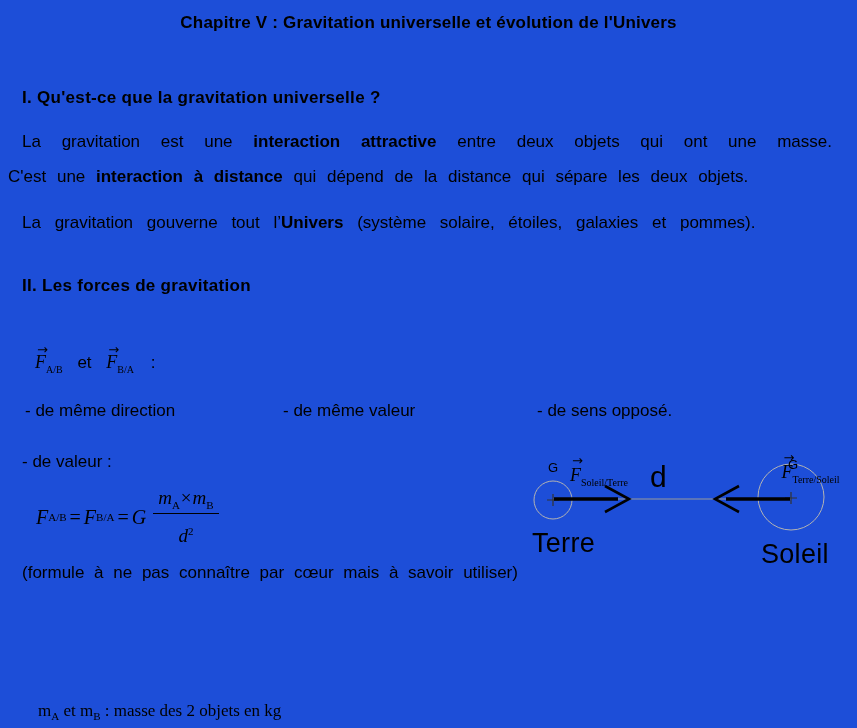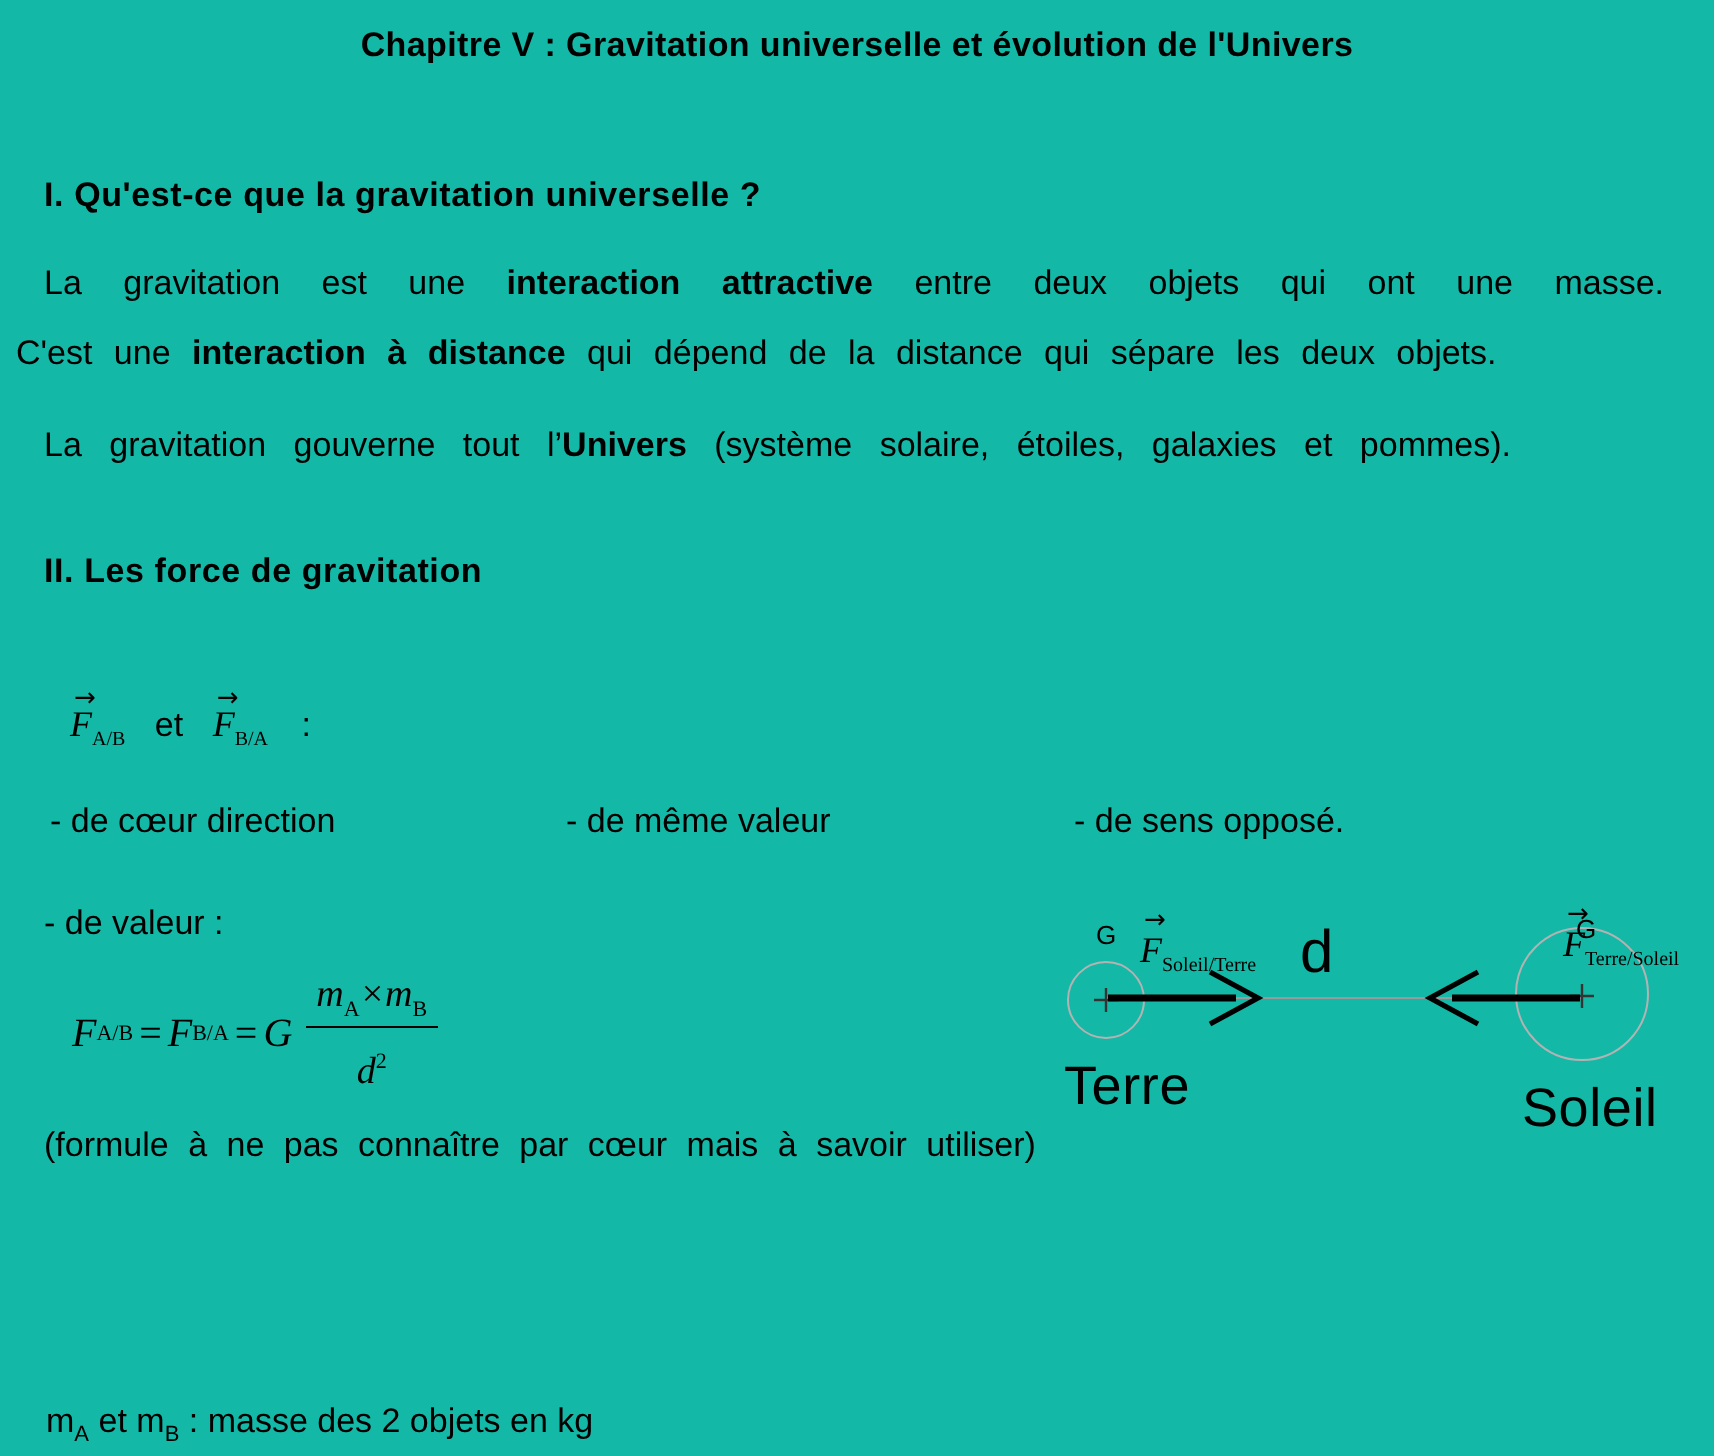--- a/index.html
+++ b/index.html
@@ -1,17 +1,17 @@
 <!DOCTYPE html>
 <html><head>
 <meta charset="utf-8">
 <style>
   html,body { margin:0; padding:0; background:#fff; }
   .page {
-    position:relative; width:857px; height:728px; background:#14b8a6;
+    position:relative; width:857px; height:728px; background:#1d4ed8;
     font-family:"Liberation Sans", sans-serif; color:#000; overflow:hidden;
   }
   .abs { position:absolute; }
   .title { top:13px; left:0; width:100%; text-align:center;
            font-size:17px; font-weight:bold; letter-spacing:0.2px; }
   .heading { font-size:17px; font-weight:bold; letter-spacing:0.3px; }
   .body { font-size:17px; line-height:22px; }
   .just { text-align:justify; text-align-last:justify; }
   b { font-weight:bold; }
 
@@ -57,31 +57,31 @@
   <div class="abs title">Chapitre V : Gravitation universelle et évolution de l'Univers</div>
 
   <div class="abs heading" style="top:88px; left:22px;">I. Qu'est-ce que la gravitation universelle ?</div>
 
   <div class="abs body just" style="top:131px; left:22px; width:810px;"><span>La gravitation est une </span><b>interaction attractive</b><span> entre deux objets qui ont une masse.</span></div>
 
   <div class="abs body" style="top:166px; left:8px; width:820px; word-spacing:6px; white-space:nowrap;"><span>C'est une </span><b>interaction à distance</b><span> qui dépend de la distance qui sépare les deux objets.</span></div>
 
   <div class="abs body" style="top:212px; left:22px; width:820px; word-spacing:9px; white-space:nowrap;"><span>La gravitation gouverne tout l’</span><b>Univers</b><span> (système solaire, étoiles, galaxies et pommes).</span></div>
 
-  <div class="abs heading" style="top:276px; left:22px;">II. Les force de gravitation</div>
+  <div class="abs heading" style="top:276px; left:22px;">II. Les forces de gravitation</div>
 
 
   <div class="abs body" style="top:344px; left:33px;">
     <span class="vec"><span class="arr">→</span><span>F</span><sub>A/B</sub></span>
     <span style="padding:0 8px;">et</span>
     <span class="vec"><span class="arr">→</span><span>F</span><sub>B/A</sub></span>
     <span style="padding-left:10px;">:</span>
   </div>
 
-  <div class="abs prop" style="top:401px; left:25px;">- de cœur direction</div>
+  <div class="abs prop" style="top:401px; left:25px;">- de même direction</div>
   <div class="abs prop" style="top:401px; left:283px;">- de même valeur</div>
   <div class="abs prop" style="top:401px; left:537px;">- de sens opposé.</div>
 
   <div class="abs body" style="top:451px; left:22px;">- de valeur :</div>
 
   <div class="abs formula" style="top:487px; left:36px;">
     <span>F</span>
       <sub>A/B</sub>
       <span class="up">=</span>
       <span>F</span>
@@ -113,15 +113,15 @@
     <span class="abs lbl-d" style="left:122px; top:12px;">d</span>
     <span class="vec abs" style="left:185px; top:7px;"><span class="arr">→</span><span>F</span><sub>Terre/Soleil</sub></span>
     <span class="abs lbl-g" style="left:260px; top:9px;">G</span>
     <span class="abs lbl-body" style="left:4px;  top:80px;">Terre</span>
     <span class="abs lbl-body" style="left:233px; top:91px;">Soleil</span>
   </div>
 
 
 
 
-  <div class="abs def" style="top:701px; left:23px;"><span>m</span><sub>A</sub><span> et m</span><sub>B</sub><span> : masse des 2 objets en kg</span></div>
+  <div class="abs def" style="top:701px; left:38px;font-family:Liberation Serif, serif;"><span>m</span><sub>A</sub><span> et m</span><sub>B</sub><span> : masse des 2 objets en kg</span></div>
 
 </div>
 
 </body></html>

